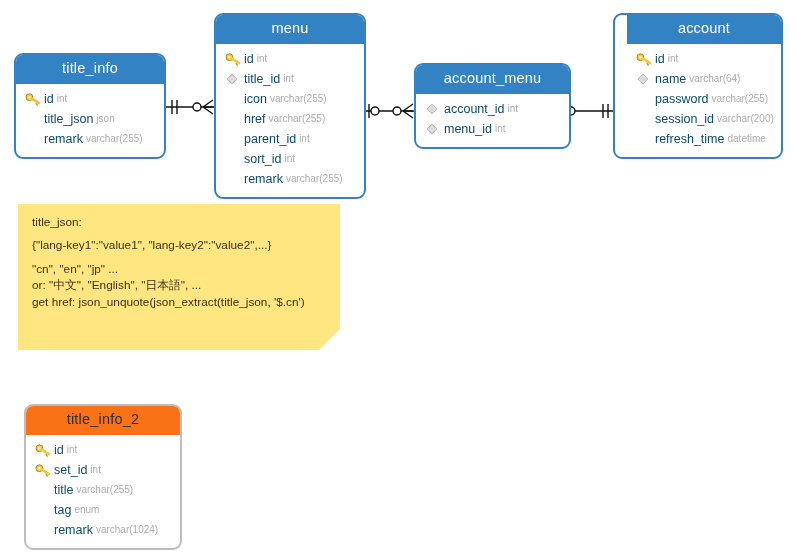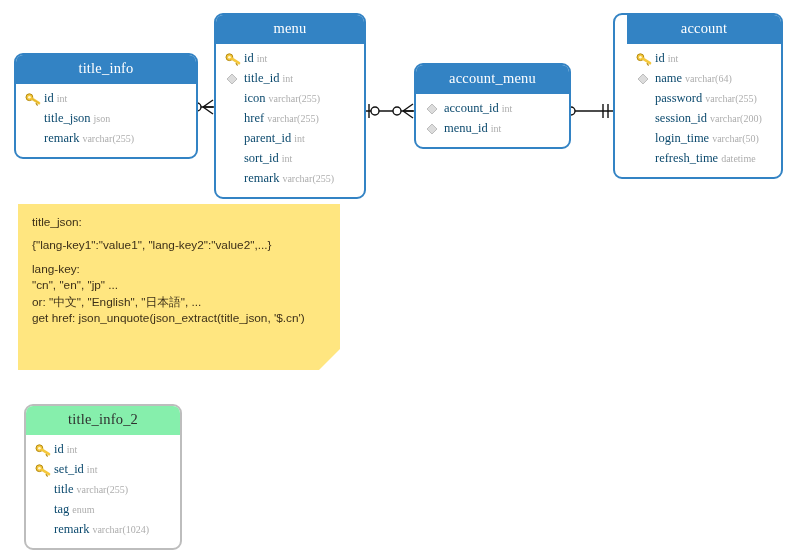--- a/index.html
+++ b/index.html
@@ -20,41 +20,40 @@
     inset: 0;
   }
 
   
   .entity {
     position: absolute;
     border-radius: 9px;
     background: #ffffff;
     box-sizing: border-box;
     overflow: hidden;
-    font-family: Liberation Serif, serif;
   }
   .entity.blue {
     border: 2px solid #3383c4;
   }
   .entity.gray {
     border: 2px solid #bdbdbd;
   }
   .entity-header {
     text-align: center;
     font-size: 14.5px;
     padding: 6px 8px 7px 8px;
     letter-spacing: .2px;
     line-height: 1.1;
   }
   .entity.blue > .entity-header {
     background: #3383c4;
     color: #ffffff;
   }
   .entity.gray > .entity-header {
-    background: #86efac;
+    background: #f97316;
     color: #2e2e2e;
   }
   .entity-body {
     padding: 5px 6px 8px 6px;
   }
   .field-row {
     display: flex;
     align-items: center;
     height: 20px;
     padding-left: 3px;
@@ -159,21 +158,21 @@
       <line x1="11" y1="9" x2="1" y2="2" stroke="#111" stroke-width="1.4"></line>
       <line x1="11" y1="9" x2="1" y2="9" stroke="#111" stroke-width="1.4"></line>
       <line x1="11" y1="9" x2="1" y2="16" stroke="#111" stroke-width="1.4"></line>
       <circle cx="15" cy="9" r="4" fill="#fff" stroke="#111" stroke-width="1.4"></circle>
 
       <line x1="47" y1="2" x2="47" y2="16" stroke="#111" stroke-width="1.4"></line>
       <line x1="52" y1="2" x2="52" y2="16" stroke="#111" stroke-width="1.4"></line>
     </svg>
   </div>
 
-  <div class="entity blue" id="ent-0" style="left:14px; top:53px; width:184px;">
+  <div class="entity blue" id="ent-0" style="left:14px; top:53px; width:152px;">
     <div class="entity-header">title_info</div>
     <div class="entity-body">
 
       <div class="field-row">
         <span class="field-icon">
           <svg width="16" height="14" viewBox="0 0 16 14">
             <circle cx="4.4" cy="5.2" r="3.4" fill="#f5c83c" stroke="#b58b13" stroke-width="1"></circle>
             <circle cx="4.4" cy="5.2" r="1.3" fill="#fff7d6"></circle>
             <path d="M6.9 6.6 L14 11.2" stroke="#f5c83c" stroke-width="2.6" stroke-linecap="round"></path>
             <path d="M6.9 6.6 L14 11.2" stroke="#b58b13" stroke-width="0.7" fill="none" opacity=".55"></path>
@@ -319,40 +318,34 @@
         <span class="field-type">varchar(255)</span>
       </div>
 
 
       <div class="field-row">
         <span class="field-icon"></span>
         <span class="field-name">session_id</span>
         <span class="field-type">varchar(200)</span>
       </div>
 
-      <div class="field-row">
-        <span class="field-icon"></span>
-        <span class="field-name">login_time</span>
-        <span class="field-type">varchar(50)</span>
-      </div>
 
       <div class="field-row">
         <span class="field-icon"></span>
         <span class="field-name">refresh_time</span>
         <span class="field-type">datetime</span>
       </div>
 
     </div>
   </div>
 
-  <div class="note" id="note-0" style="left:18px; top:204px; width:322px; height:166px;">
+  <div class="note" id="note-0" style="left:18px; top:204px; width:322px; height:146px;">
     <div class="note-text">
       <p class="note-line">title_json:</p>
       <p class="note-line">{"lang-key1":"value1", "lang-key2":"value2",...}</p>
-      <p class="note-line tight">lang-key:</p>
       <p class="note-line tight">"cn", "en", "jp" ...</p>
       <p class="note-line tight">or: "中文", "English", "日本語", ...</p>
       <p class="note-line">get href: json_unquote(json_extract(title_json, '$.cn')</p>
     </div>
     <div class="note-fold"></div>
   </div>
 
   <div class="entity gray" id="ent-4" style="left:24px; top:404px; width:158px;">
     <div class="entity-header">title_info_2</div>
     <div class="entity-body">

